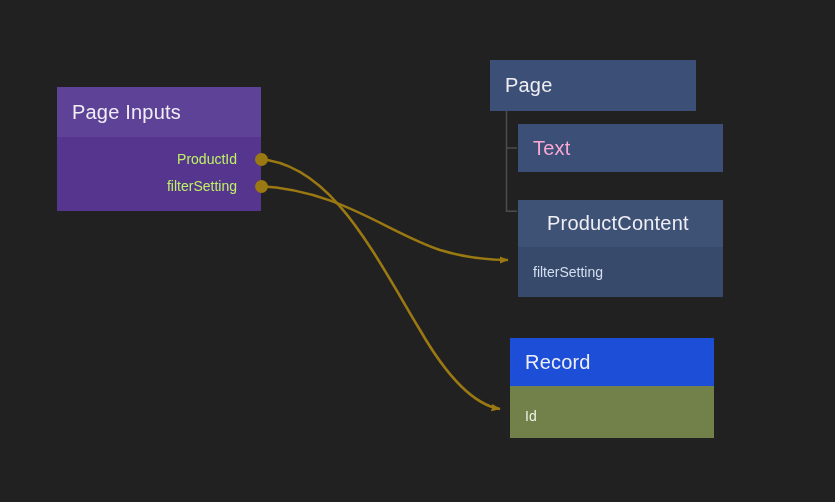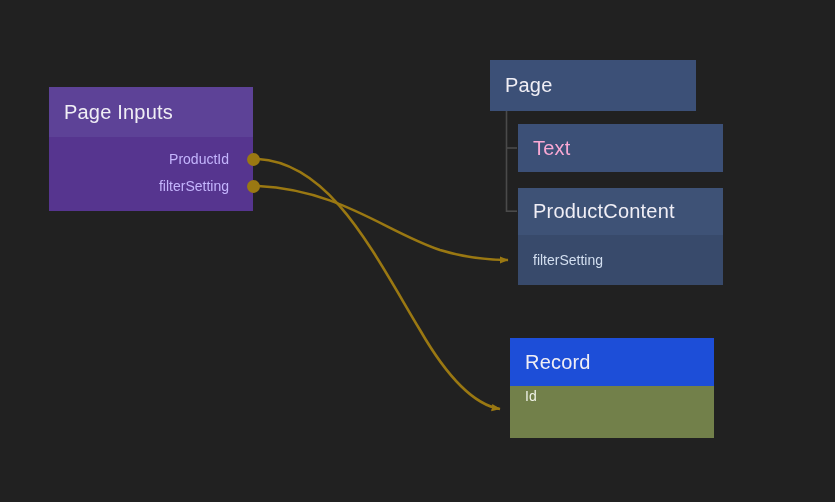--- a/index.html
+++ b/index.html
@@ -28,21 +28,21 @@
     font-size: 20px;
     letter-spacing: 0.2px;
   }
   .node-body {
     box-sizing: border-box;
     width: 100%;
     position: relative;
   }
   
   #node-page-inputs {
-    left: 49px;
+    left: 57px;
     top: 87px;
     width: 204px;
     height: 124px;
   }
   #node-page-inputs .node-header {
     height: 50px;
     background: #5d4297;
     padding-left: 15px;
   }
   #node-page-inputs .node-body {
@@ -51,21 +51,21 @@
   }
   .port-row {
     position: absolute;
     right: 0;
     height: 20px;
     display: flex;
     align-items: center;
     justify-content: flex-end;
   }
   .port-label {
-    color: #c4b5fd;
+    color: #bef264;
     font-size: 14px;
     padding-right: 12px;
     white-space: nowrap;
   }
   .port-dot {
     position: absolute;
     width: 13px;
     height: 13px;
     border-radius: 50%;
     background: #9a7812;
@@ -98,21 +98,22 @@
   
   #node-product-content {
     left: 518px;
     top: 188px;
     width: 205px;
     height: 97px;
   }
   #node-product-content .node-header {
     height: 47px;
     background: #3e5276;
-    padding-left: 15px;
+    padding-left: 29px;
+    margin-top: 12px;
   }
   #node-product-content .node-body {
     height: 50px;
     background: #384a6b;
   }
   
   #node-record {
     left: 510px;
     top: 338px;
     width: 204px;
@@ -214,17 +215,17 @@
     <div class="node-body">
       <span class="field-label blue" style="top:17px;">filterSetting</span>
     </div>
   </div>
 
   <div class="node" id="node-record">
     <div class="node-header">
       <span>Record</span>
     </div>
     <div class="node-body">
-      <span class="field-label" style="top:2px;">Id</span>
+      <span class="field-label" style="top:22px;">Id</span>
     </div>
   </div>
 
 </div>
 
 </body></html>

